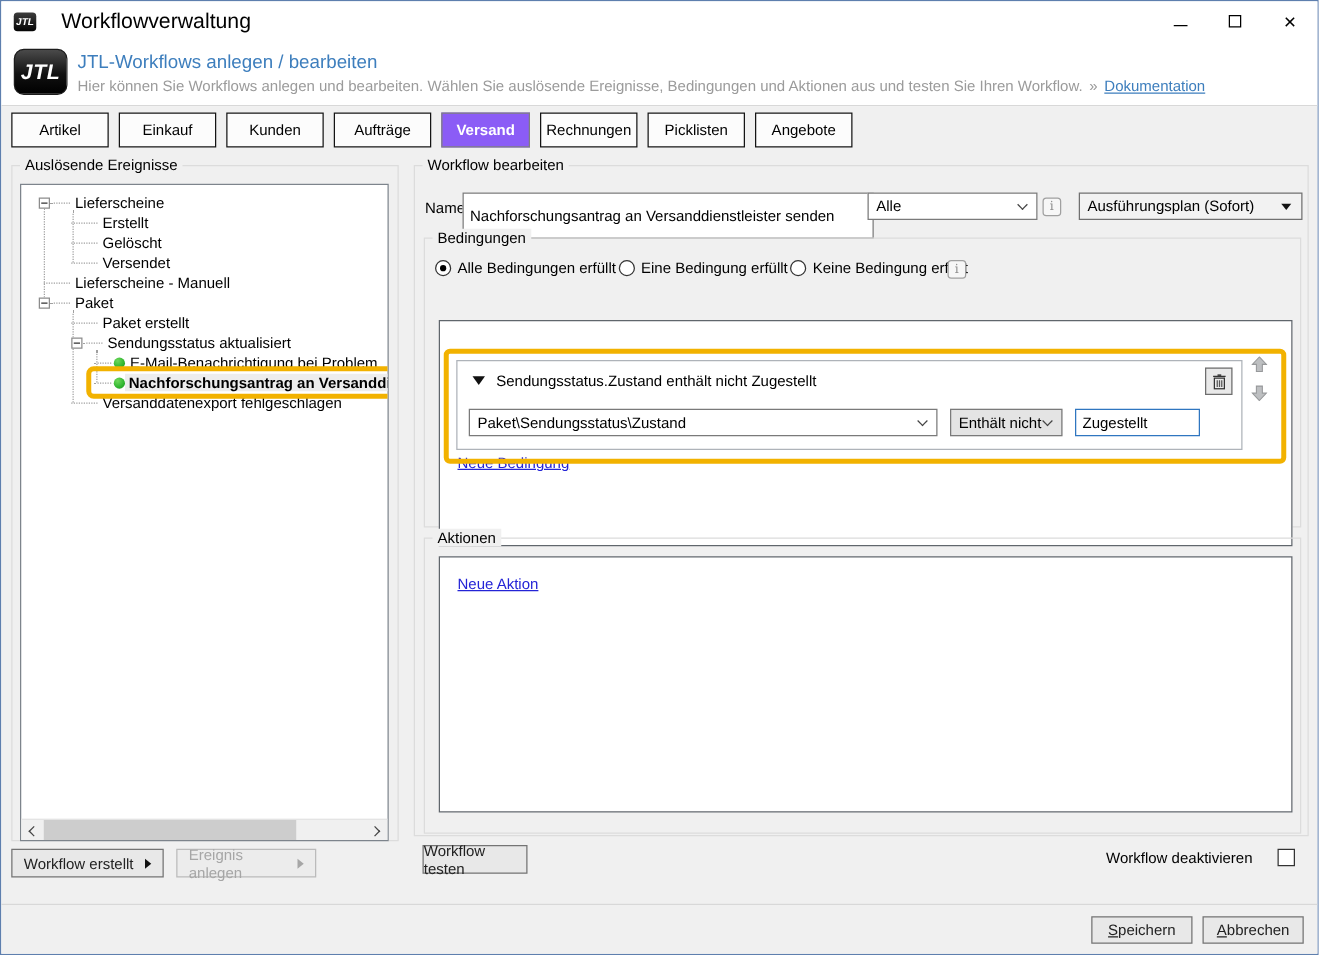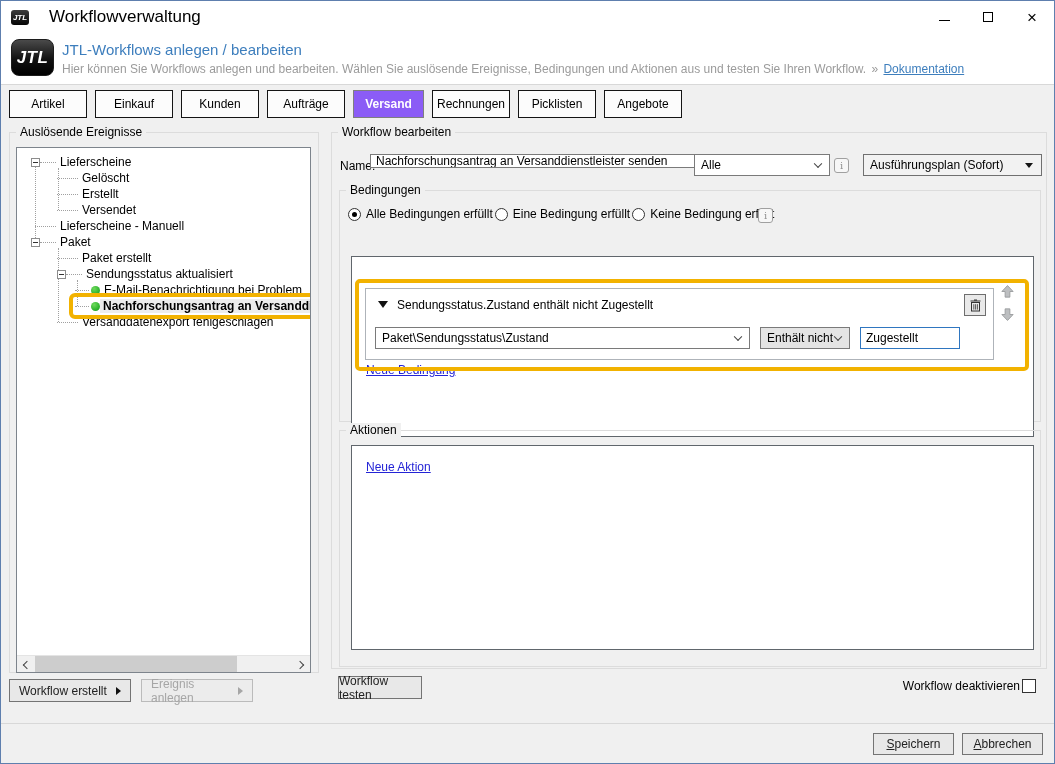--- a/index.html
+++ b/index.html
@@ -157,26 +157,26 @@
       <div class="tree-rows" id="tree-rows">
           <div class="trow">
             <span style="width: 14px; flex: 0 0 auto;"></span>
             <span class="expander"></span>
             <span class="stub" style="width: 16px;"></span>
             <span class="tlabel">Lieferscheine</span>
           </div>
           <div class="trow">
             <span style="width: 40px; flex: 0 0 auto;"></span>
             <span class="stub" style="width: 21px;"></span>
+            <span class="tlabel">Erstellt</span>
+          </div>
+          <div class="trow">
+            <span style="width: 40px; flex: 0 0 auto;"></span>
+            <span class="stub" style="width: 21px;"></span>
             <span class="tlabel">Gelöscht</span>
-          </div>
-          <div class="trow">
-            <span style="width: 40px; flex: 0 0 auto;"></span>
-            <span class="stub" style="width: 21px;"></span>
-            <span class="tlabel">Erstellt</span>
           </div>
           <div class="trow">
             <span style="width: 40px; flex: 0 0 auto;"></span>
             <span class="stub" style="width: 21px;"></span>
             <span class="tlabel">Versendet</span>
           </div>
           <div class="trow">
             <span style="width: 18px; flex: 0 0 auto;"></span>
             <span class="stub" style="width: 21px;"></span>
             <span class="tlabel">Lieferscheine - Manuell</span>
@@ -234,21 +234,21 @@
     </div>
     <div class="btn menu disabled" style="position:absolute;left:140px;top:594px;width:112px;height:23px;">
       <span>Ereignis anlegen</span>
       <span class="menu-arrow"></span>
     </div>
 
     <div class="grp" style="left:330px;top:47px;width:716px;height:537px;">
       <span class="legend">Workflow bearbeiten</span>
 
       <span style="position:absolute;left:8px;top:26px;font-size:12px;">Name:</span>
-      <input class="tbox" style="position: absolute; left: 38px; top: 21px; width: 329px; height: 14px;" value="Nachforschungsantrag an Versanddienstleister senden">
+      <input class="tbox" style="position: absolute; left: 38px; top: 21px; width: 329px; height: 37px;" value="Nachforschungsantrag an Versanddienstleister senden">
       <div class="combo" style="left:362px;top:21px;width:136px;height:22px;">
         <span>Alle</span>
         <span class="chev"></span>
       </div>
       <span class="info" style="position:absolute;left:502px;top:25px;">i</span>
       <div class="combo flat" style="left:531px;top:21px;width:179px;height:22px;">
         <span>Ausführungsplan (Sofort)</span>
         <span class="tri"></span>
       </div>
 
@@ -317,21 +317,21 @@
         <div class="panelbox" style="left:11px;top:14px;width:683px;height:205px;">
           <span class="link" style="position:absolute;left:14px;top:14px;">Neue Aktion</span>
         </div>
       </div>
     </div>
 
     <div class="btn" style="position:absolute;left:337px;top:591px;width:84px;height:23px;">
       <span>Workflow testen</span>
     </div>
 
-    <div style="position:absolute;right:18px;top:594px;display:flex;align-items:center;gap:2px;">
+    <div style="position:absolute;right:18px;top:594px;display:flex;align-items:center;gap:20px;">
       <span style="font-size:12px;">Workflow deaktivieren</span>
       <span class="cb"></span>
     </div>
   </div>
 
   <div class="footer">
     <div class="btn" style="left:872px;">
         <span class="ak">Speichern</span>
       </div>
     <div class="btn" style="left:961px;">

